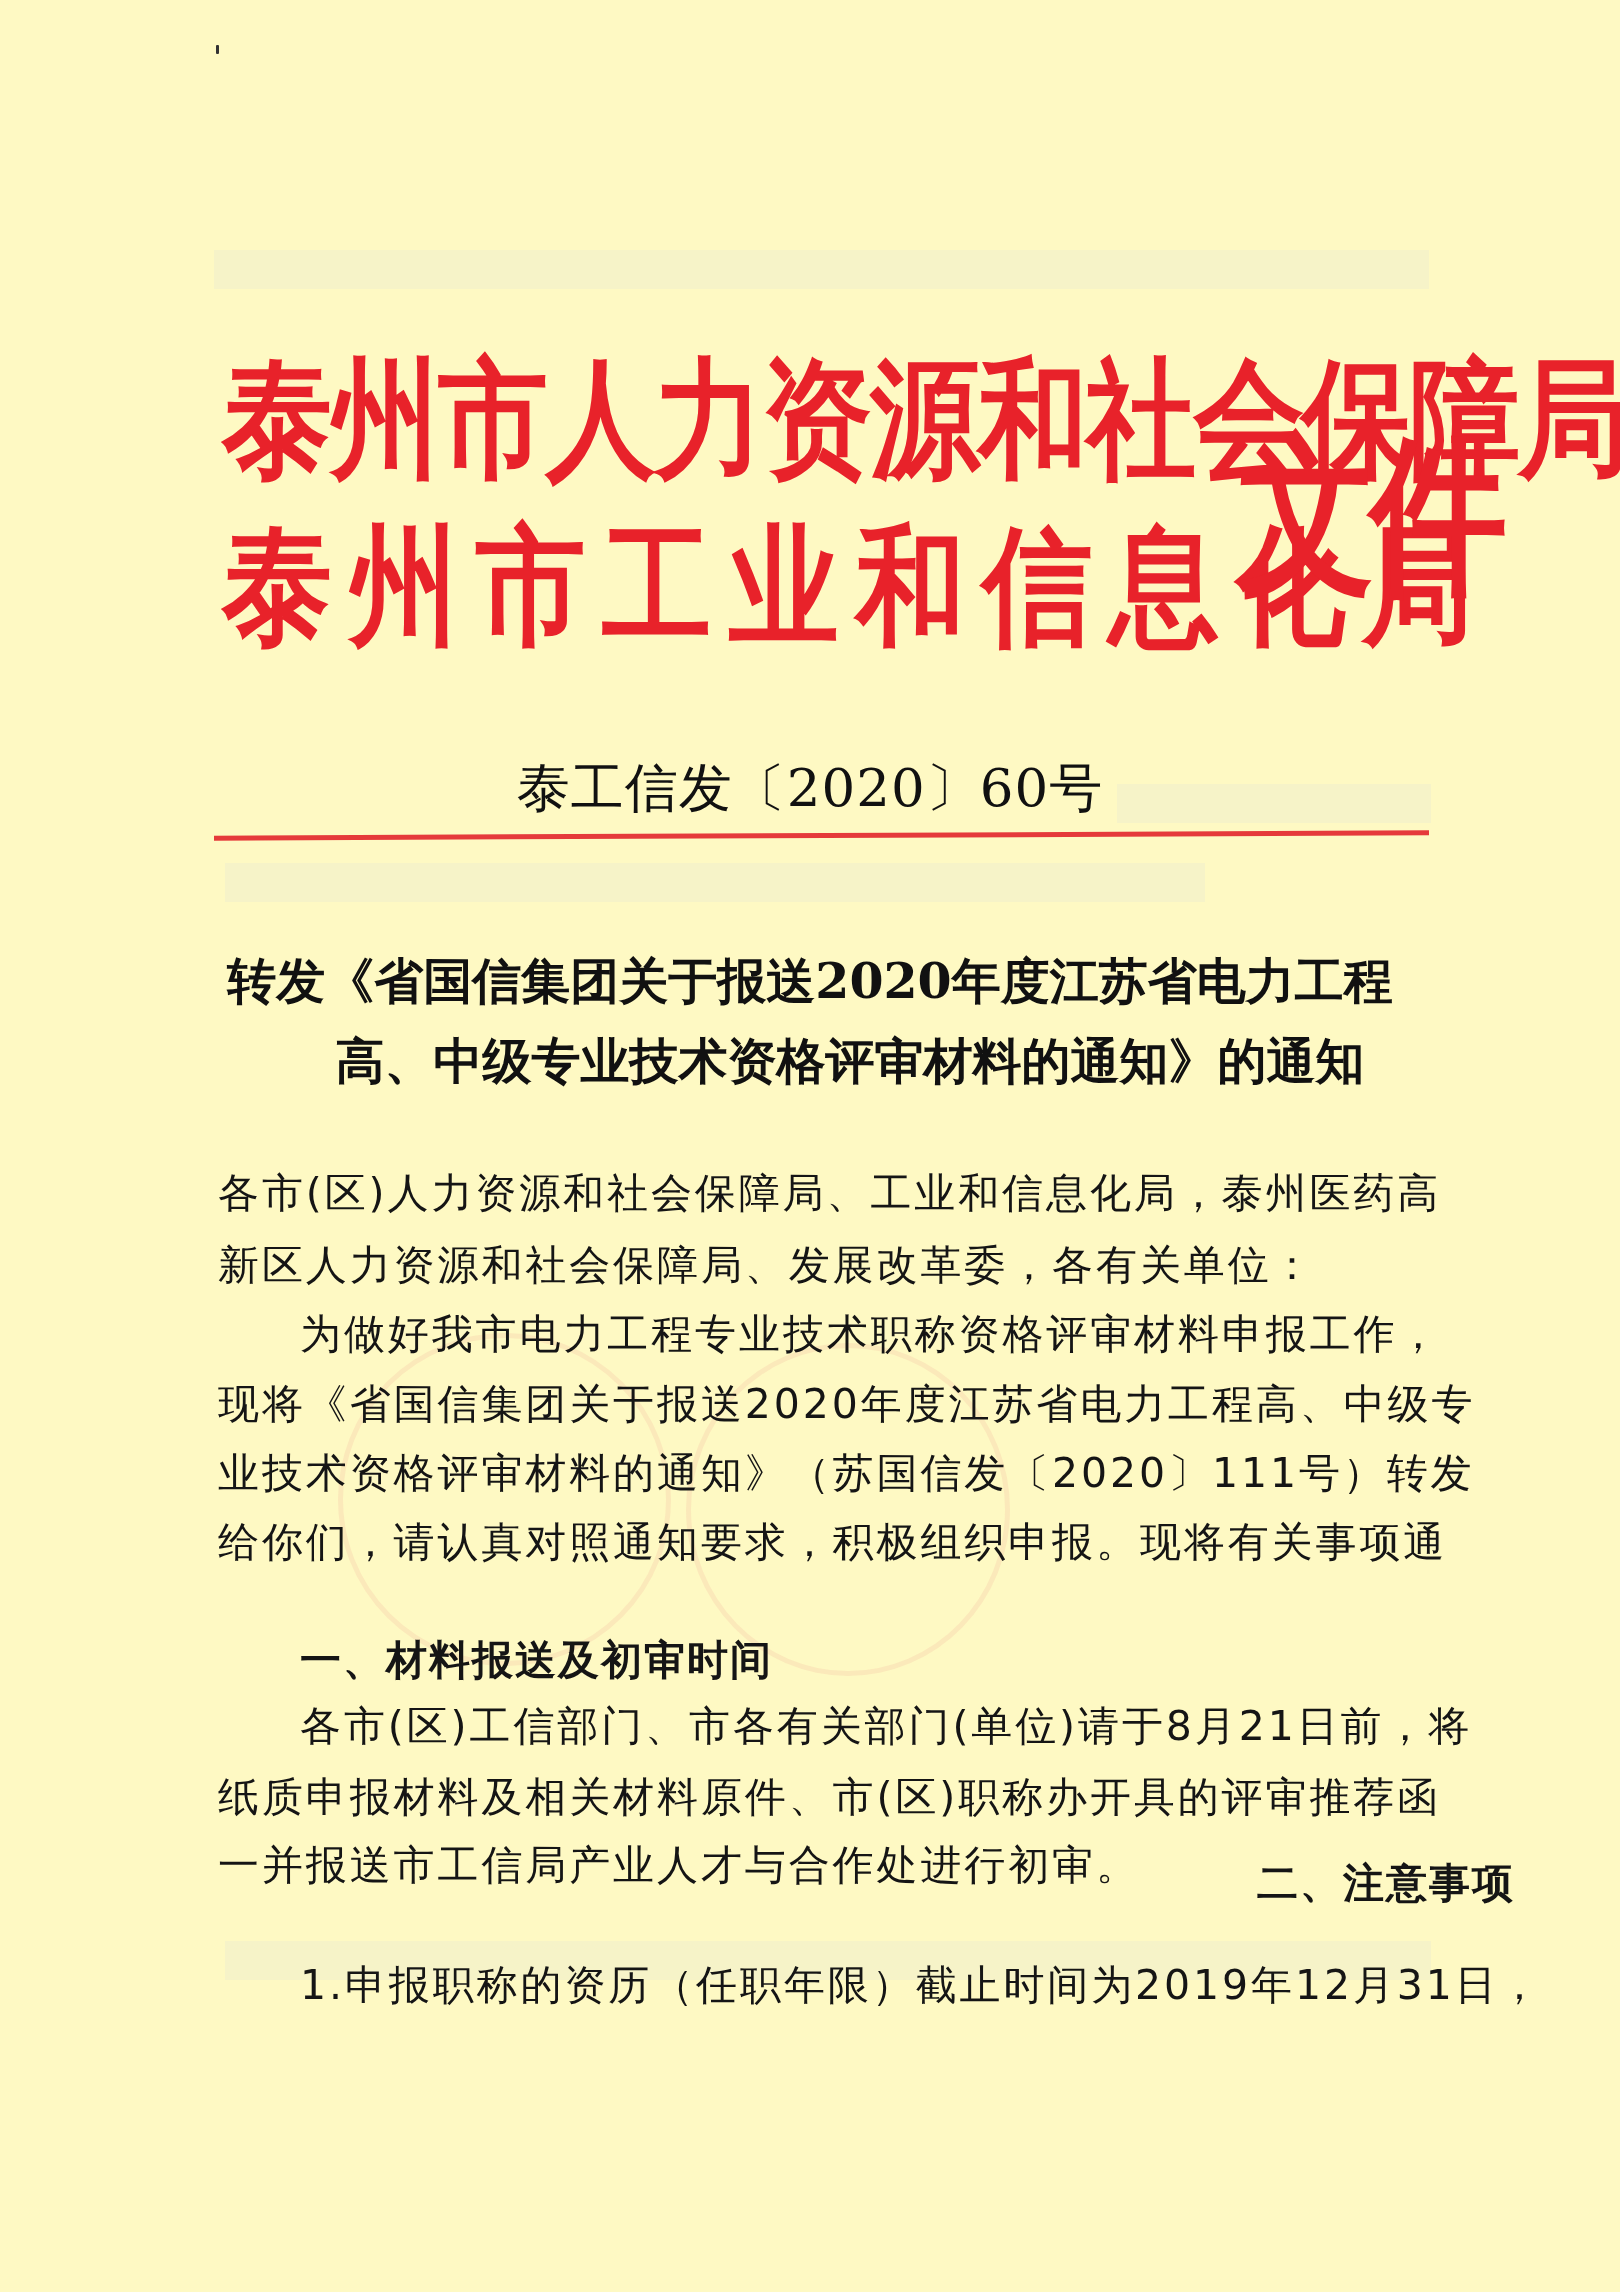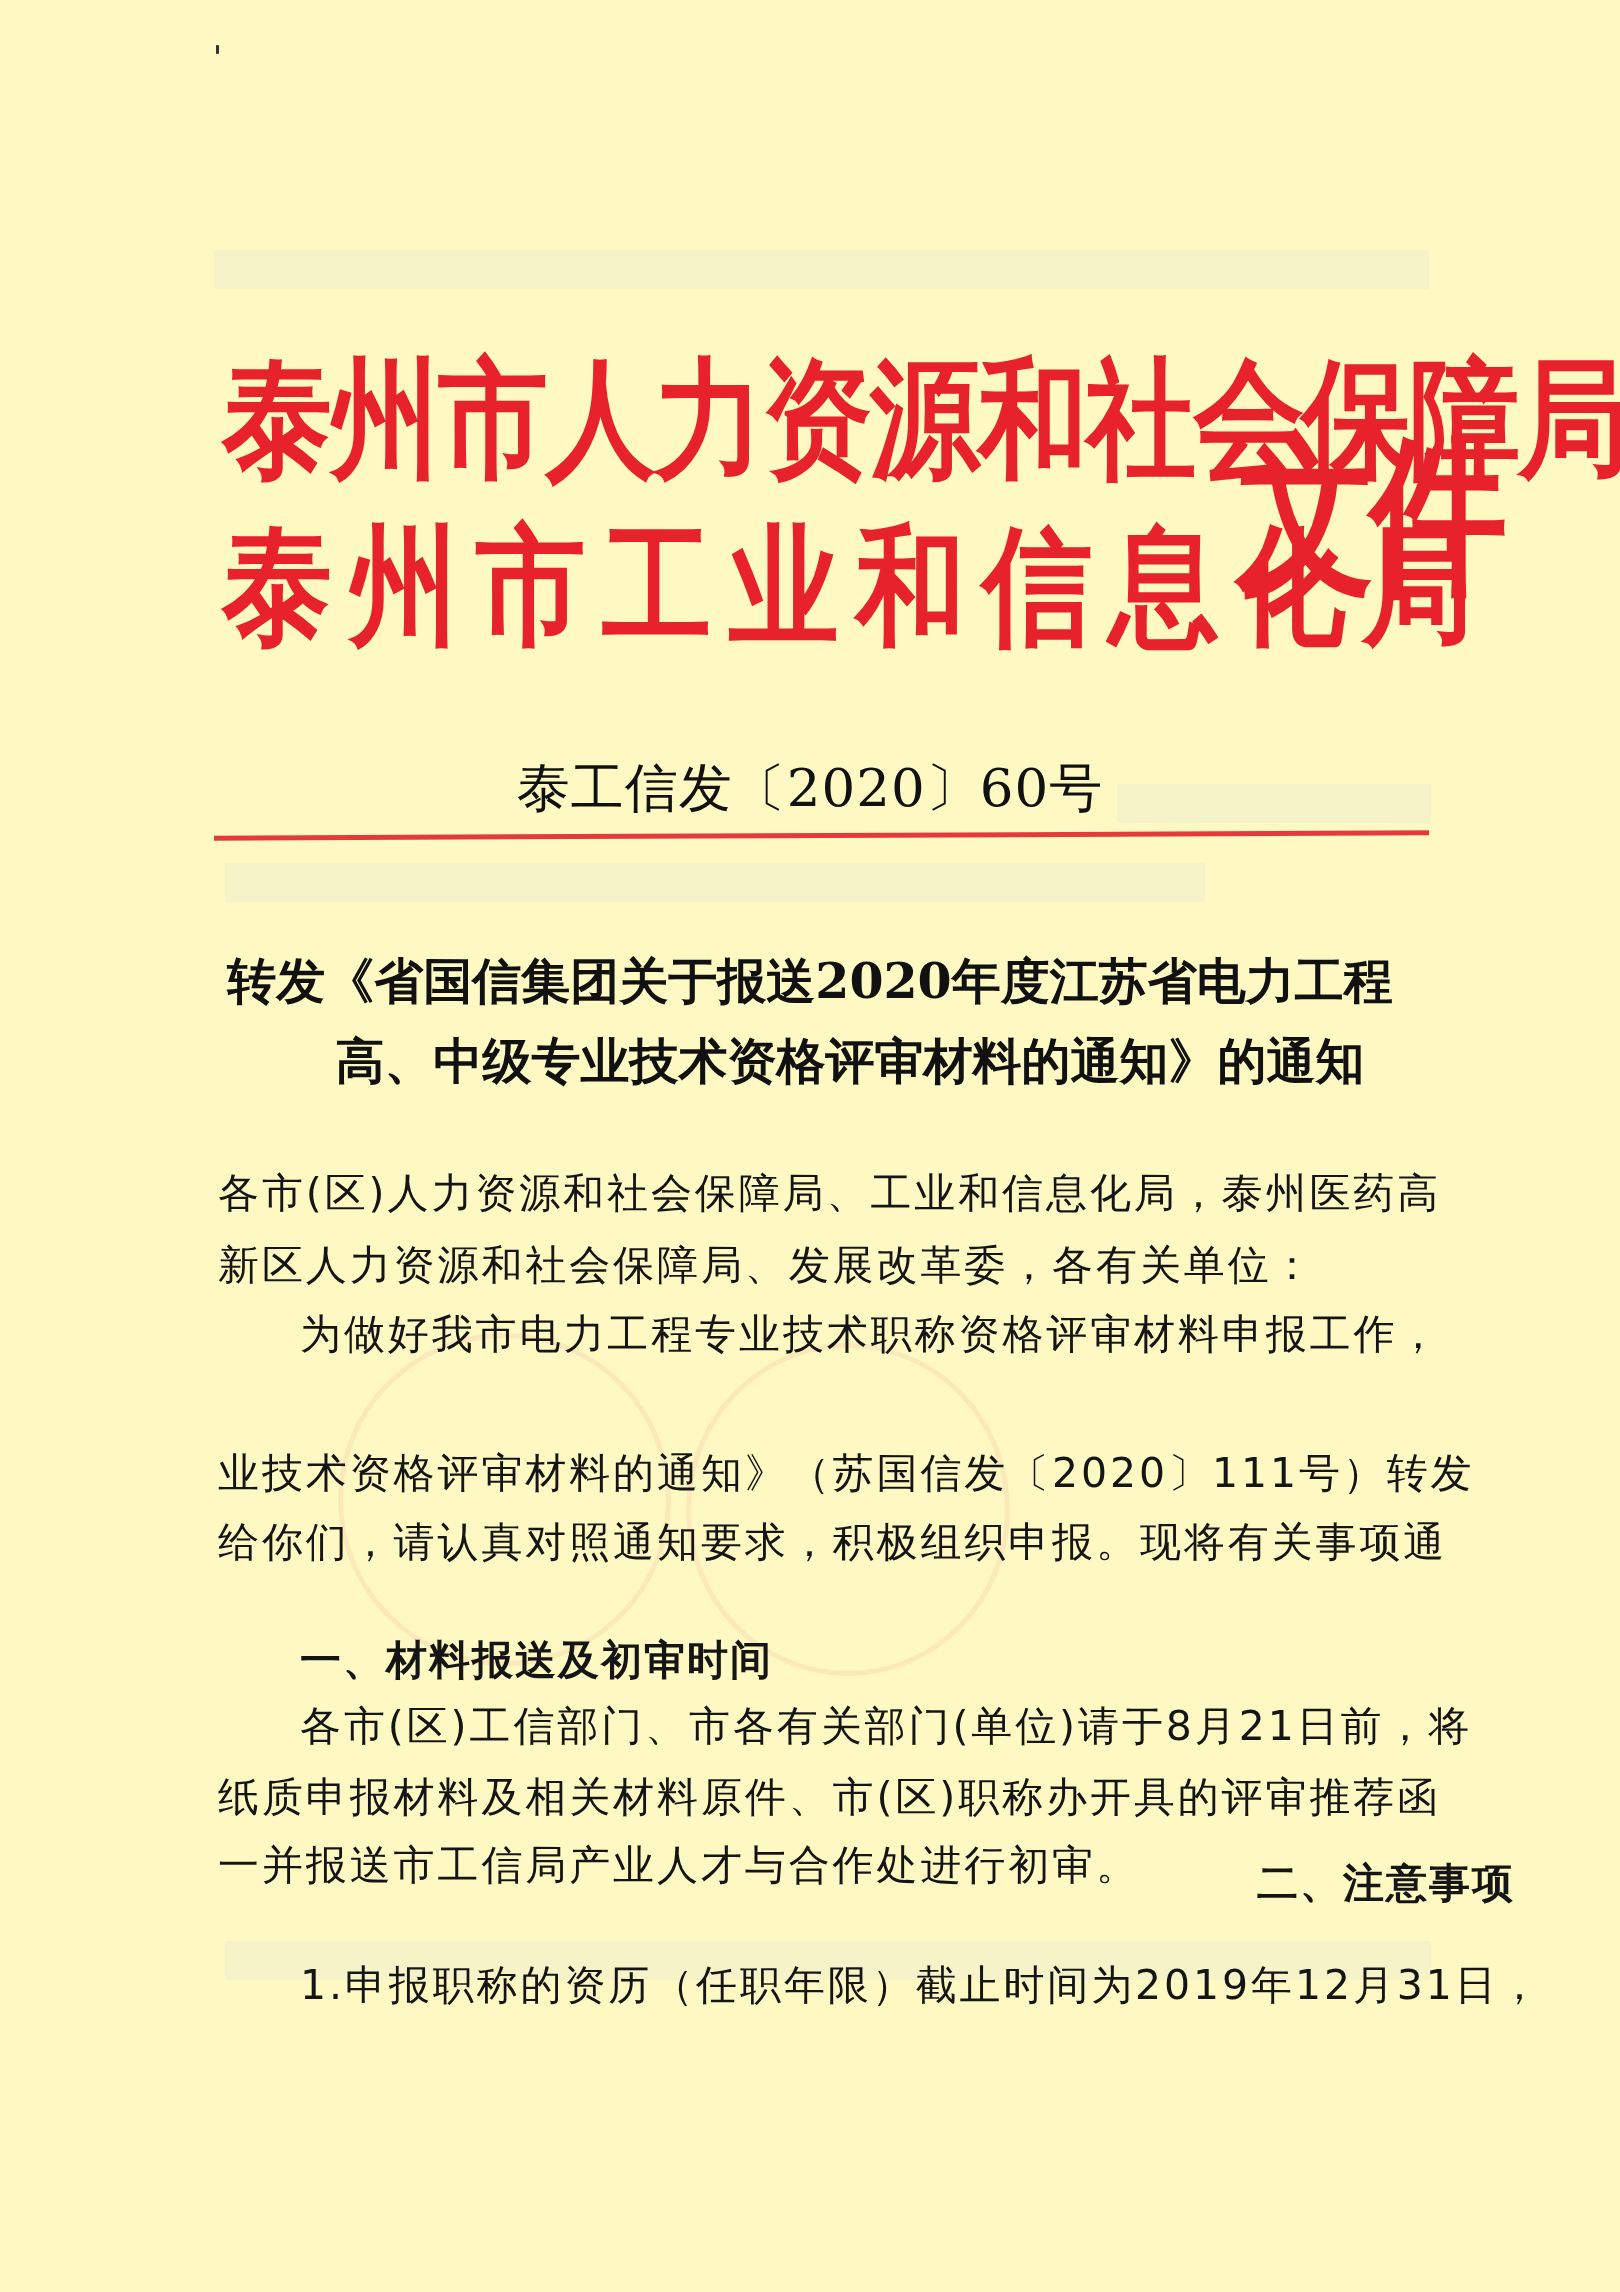--- a/index.html
+++ b/index.html
@@ -51,20 +51,21 @@
   <div class="doc-number">泰工信发〔2020〕60号</div>
   <div class="red-rule"></div>
 
   <div class="title title-1">转发《省国信集团关于报送2020年度江苏省电力工程</div>
   <div class="title title-2">高、中级专业技术资格评审材料的通知》的通知</div>
 
   <div class="body-line" style="top:1166px;">各市(区)人力资源和社会保障局、工业和信息化局，泰州医药高</div>
   <div class="body-line" style="top:1238px;">新区人力资源和社会保障局、发展改革委，各有关单位：</div>
 
   <div class="body-line indent" style="top:1307px;">为做好我市电力工程专业技术职称资格评审材料申报工作，</div>
+  <div class="body-line" style="top:1377px;">现将《省国信集团关于报送2020年度江苏省电力工程高、中级专</div>
   <div class="body-line" style="top:1446px;">业技术资格评审材料的通知》（苏国信发〔2020〕111号）转发</div>
   <div class="body-line" style="top:1515px;">给你们，请认真对照通知要求，积极组织申报。现将有关事项通</div>
 
   <div class="body-line indent heading" style="top:1633px;">一、材料报送及初审时间</div>
   <div class="body-line indent" style="top:1699px;">各市(区)工信部门、市各有关部门(单位)请于8月21日前，将</div>
   <div class="body-line" style="top:1838px;">一并报送市工信局产业人才与合作处进行初审。</div>
   <div class="body-line" style="top:1770px;">纸质申报材料及相关材料原件、市(区)职称办开具的评审推荐函</div>
 
   <div class="body-line indent heading" style="top:1856px;text-align:right;">二、注意事项</div>
   <div class="body-line indent" style="top:1958px;">1.申报职称的资历（任职年限）截止时间为2019年12月31日，</div>

